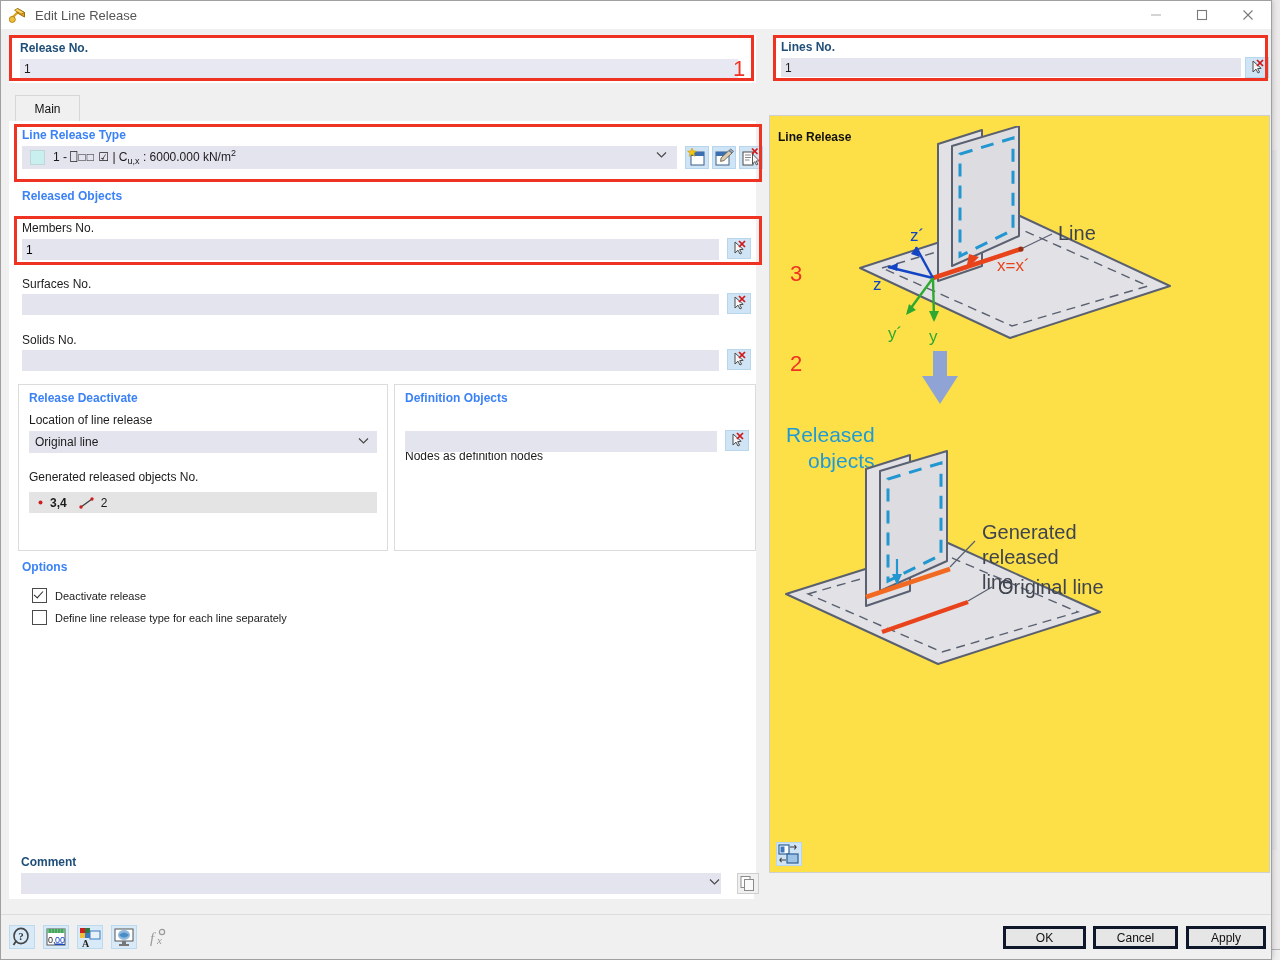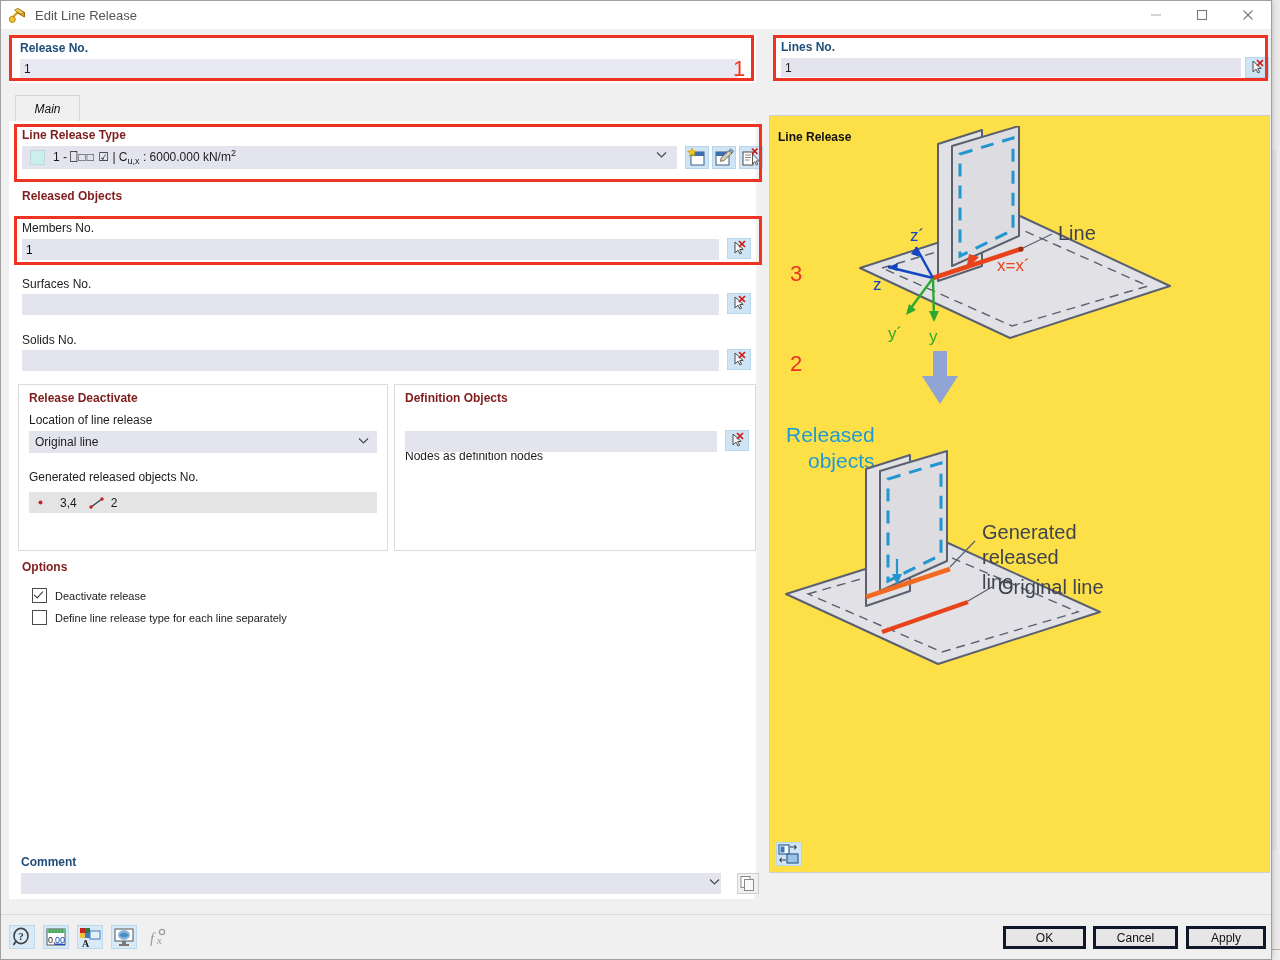--- a/index.html
+++ b/index.html
@@ -43,26 +43,26 @@
 
   
   #linesno-wrap{position:absolute;left:772px;top:34px;width:495px;height:46px;background:#fff;}
   #linesno-label{position:absolute;left:8px;top:5px;}
   .tf{background:#e4e4ef;border:none;height:19px;font-family:inherit;font-size:12px;color:#1b1b1b;padding:0 0 0 4px;box-sizing:border-box;}
   .pickbtn{width:24px;height:21px;background:#cfe4f5;border:1px solid #b8d6ec;box-sizing:border-box;position:relative;cursor:pointer;}
 
   
   #tabstrip{position:absolute;left:8px;top:94px;width:745px;height:26px;}
   #tab-main{position:absolute;left:6px;top:0;width:63px;height:26px;background:#f0f0f0;border:1px solid #d6d6d6;border-bottom:none;
-    display:flex;align-items:center;justify-content:center;font-size:12px;color:#111;cursor:pointer;font-style:italic;}
+    display:flex;align-items:center;justify-content:center;font-size:12px;color:#111;cursor:pointer;}
 
   
   #mainpanel{position:absolute;left:8px;top:120px;width:745px;height:750px;background:#fff;border:1px solid #ffffff;}
 
-  .sec-title{position:absolute;color:#7f1d1d;font-weight:bold;font-size:12px;}
+  .sec-title{position:absolute;color:#3b82f6;font-weight:bold;font-size:12px;}
   .fld-label{position:absolute;font-size:12px;color:#1b1b1b;}
 
   
   #lrt-title{left:12px;top:6px;}
   #lrt-combo{position:absolute;left:12px;top:24px;width:655px;height:23px;background:#e4e4ef;border:none;display:flex;align-items:center;cursor:pointer;}
   #lrt-combo .swatch{width:13px;height:13px;background:#c9f0ef;border:1px solid #bcd8d8;margin-left:8px;flex:none;}
   #lrt-text{margin-left:8px;font-size:12px;white-space:nowrap;}
   #lrt-caret{position:absolute;right:10px;top:5px;color:#444;font-size:11px;}
   .minibtn{width:24px;height:23px;background:#cfe4f5;border:1px solid #b7d5ec;box-sizing:border-box;position:relative;cursor:pointer;}
 
@@ -274,21 +274,21 @@
             </svg>
         </span>
       </div>
       <div class="fld-label" style="left:10px;top:85px;">Generated released objects No.</div>
       <div id="gen-list">
         <span style="margin-left:8px;display:inline-flex;">
           <svg width="7" height="7">
               <circle cx="3.5" cy="3.5" r="2" fill="#cc2020"></circle>
             </svg>
         </span>
-        <span style="margin-left:16px;">3,4</span>
+        <span style="margin-left:6px;font-weight:bold;">3,4</span>
         <span style="margin-left:12px;display:inline-flex;">
           <svg width="16" height="12">
               <line x1="2" y1="10" x2="13" y2="2" stroke="#3a3a3a" stroke-width="1.2"></line>
               <circle cx="2" cy="10" r="1.7" fill="#cc2020"></circle>
               <circle cx="13" cy="2" r="1.7" fill="#cc2020"></circle>
             </svg>
         </span>
         <span style="margin-left:6px;">2</span>
       </div>
     </div>

